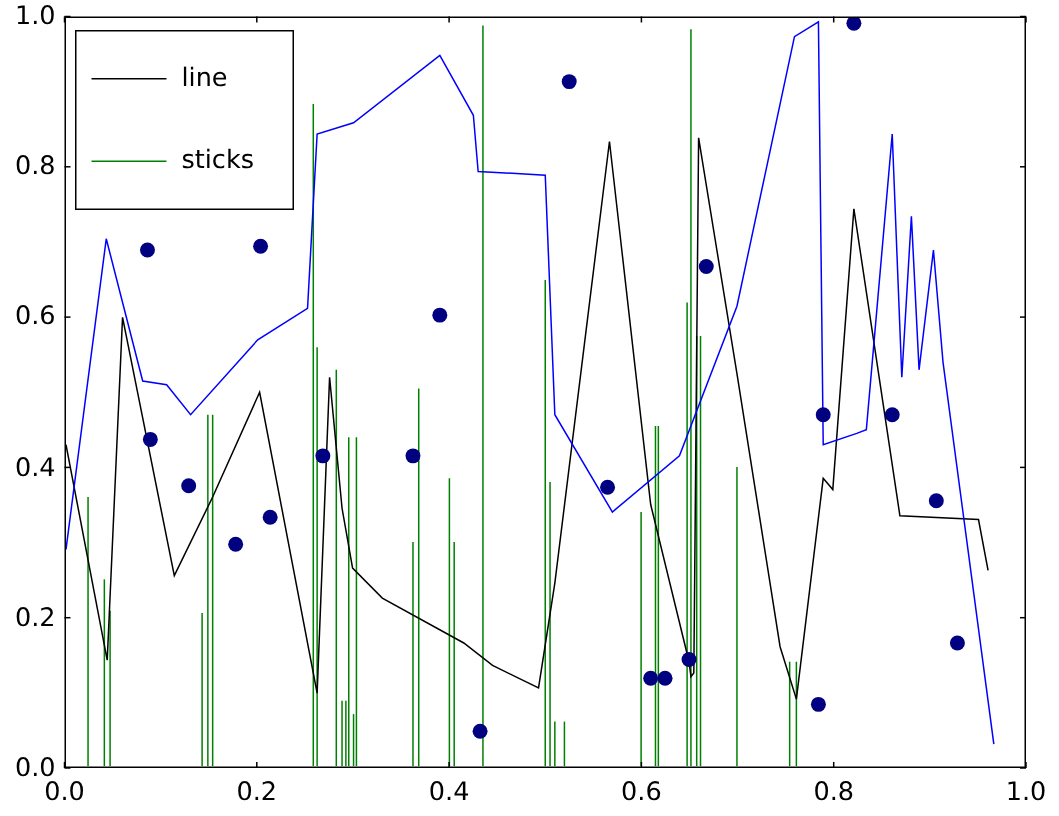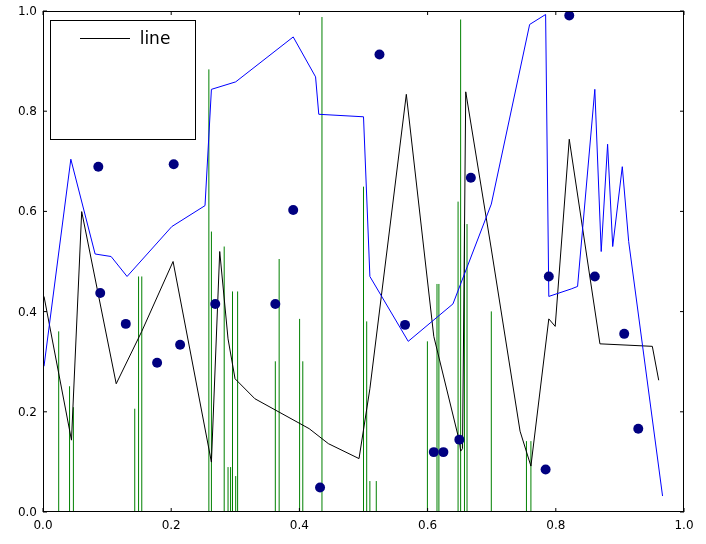--- a/index.html
+++ b/index.html
@@ -38,21 +38,21 @@
     position: absolute;
     left: 0;
     top: 0;
     width: 706px;
     height: 544px;
     display: block;
     pointer-events: none;
   }
   .tick-label {
     position: absolute;
-    font-size: 12px;
+    font-size: 17px;
     color: #000000;
     white-space: nowrap;
   }
   .xtick-label {
     transform: translateX(-50%);
   }
   .ytick-label {
     transform: translateY(-50%);
     text-align: right;
   }
@@ -60,20 +60,21 @@
     position: absolute;
     left: 50px;
     top: 20px;
     width: 146px;
     height: 120px;
     box-sizing: border-box;
     border: 1px solid #000000;
     background: #ffffff;
     padding: 4px 6px 4px 6px;
     display: flex;
+    flex-direction: column;
     justify-content: space-around;
   }
   .legend-row {
     display: flex;
     align-items: center;
     height: 26px;
   }
   .legend-key {
     width: 58px;
     height: 20px;
@@ -223,15 +224,21 @@
       <div class="tick-label ytick-label" style="top: 11px; right: 669px;">1.0</div>
     </div>
 
   <div id="legend">
       <div class="legend-row">
         <span class="legend-key">
           <span class="swatch-line" style="background: rgb(0, 0, 0);"></span>
         </span>
         <span class="legend-label">line</span>
       </div>
+      <div class="legend-row">
+        <span class="legend-key">
+          <span class="swatch-line" style="background: rgb(0, 128, 0);"></span>
+        </span>
+        <span class="legend-label">sticks</span>
+      </div>
     </div>
 
 </div>
 
 </body></html>

